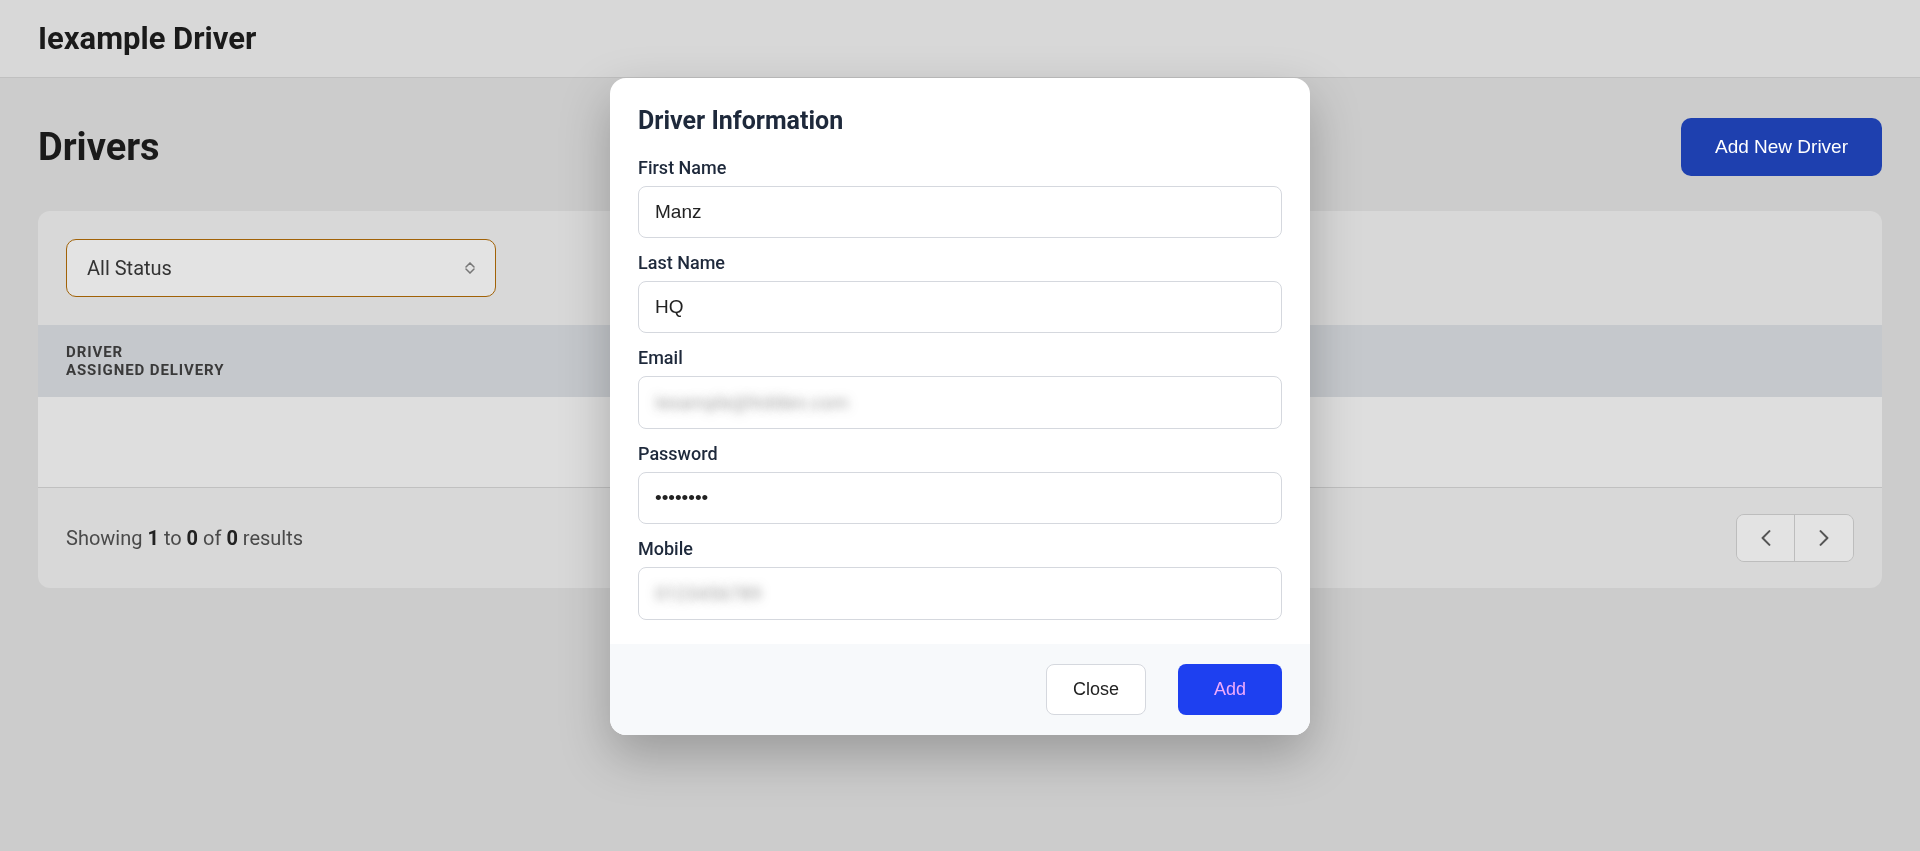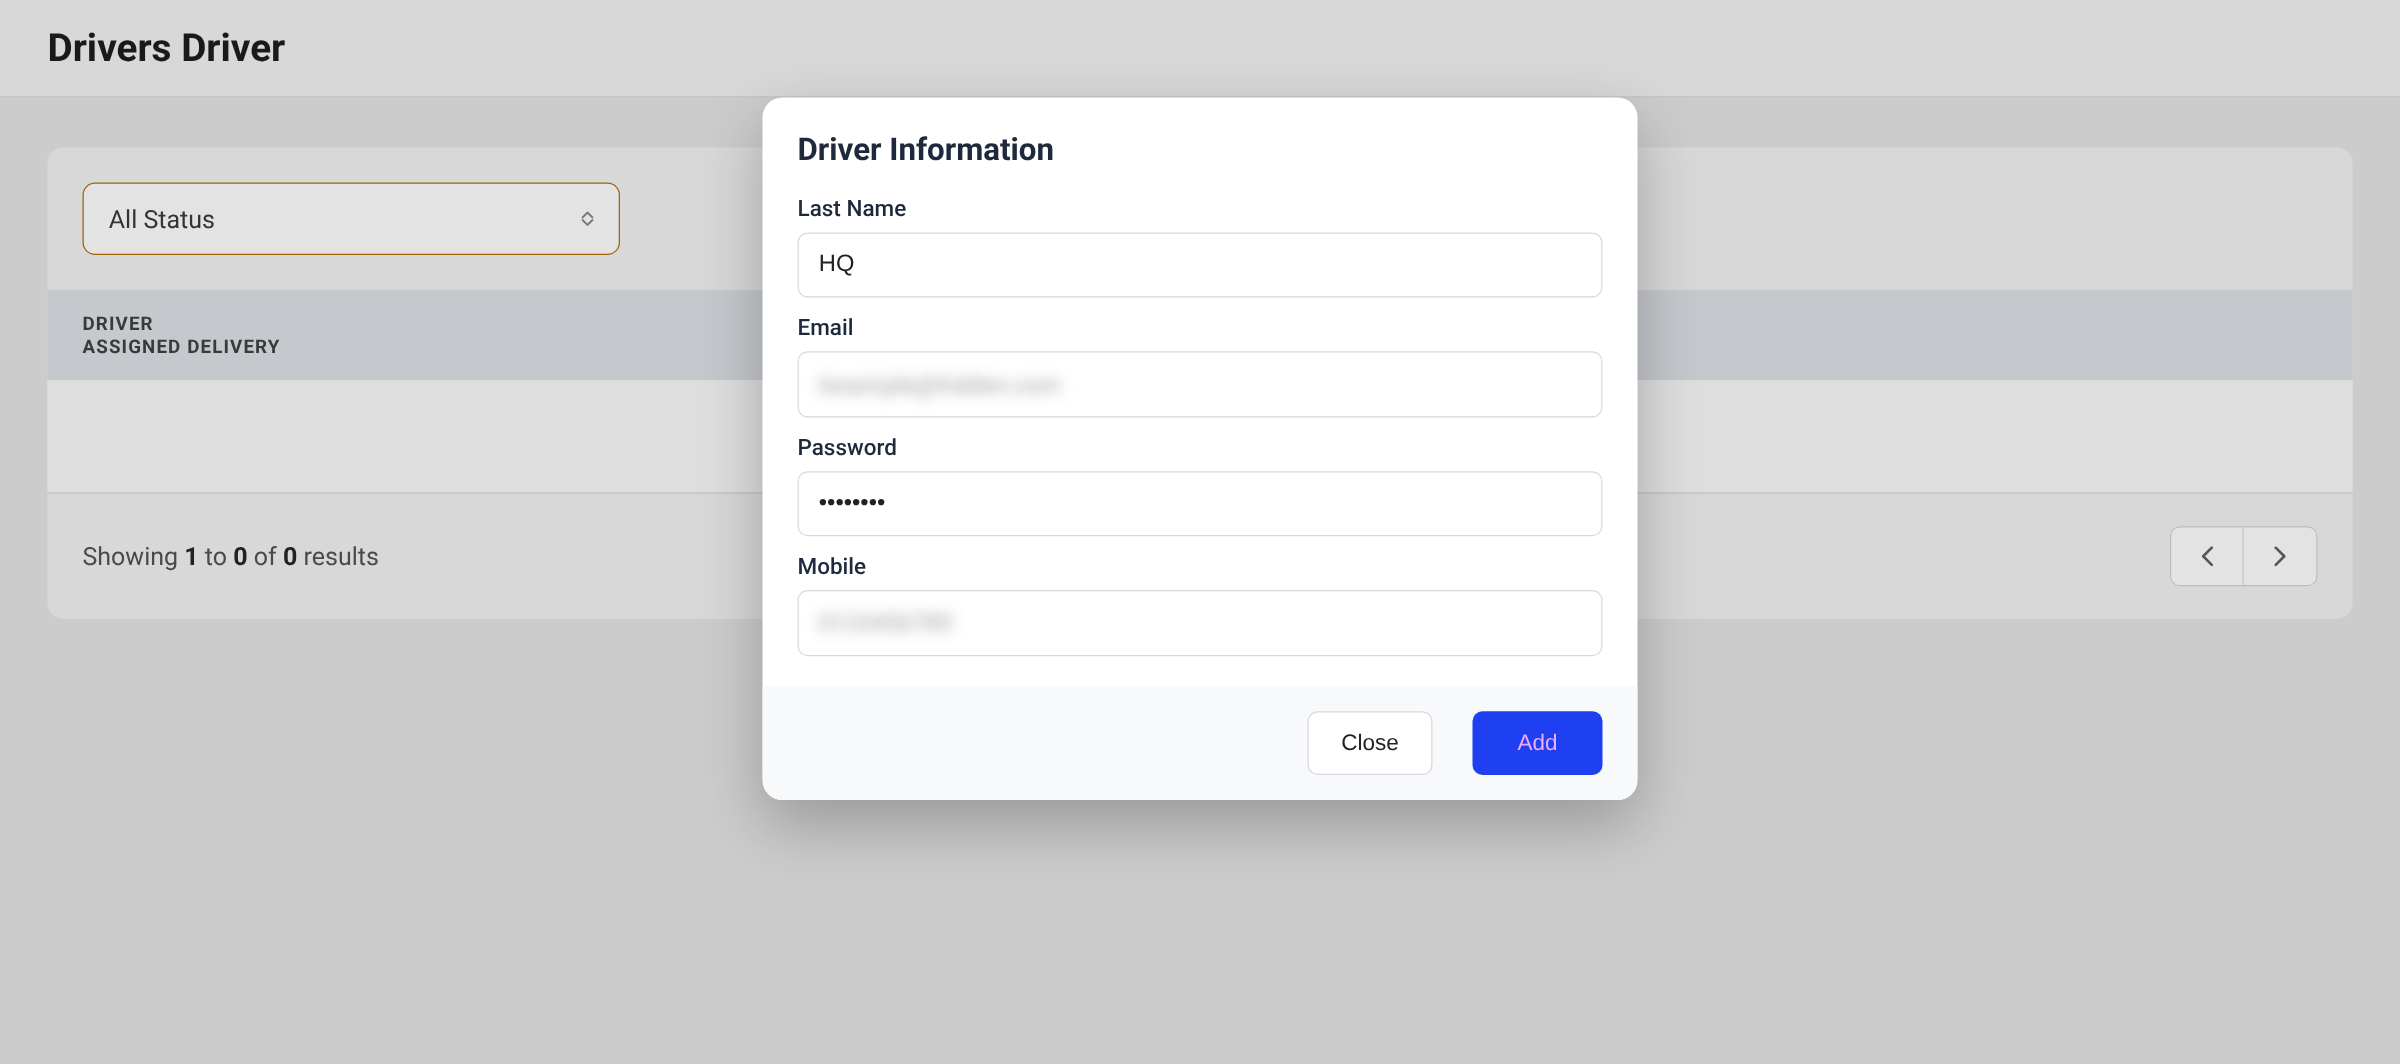--- a/index.html
+++ b/index.html
@@ -209,24 +209,28 @@
     }
     .chevron {
       width: 10px;
       height: 6px;
     }
   </style>
 </head>
 <body>
 
 <div class="header">
-  <h1 class="header-title">Drivers Driver</h1>
+  <h1 class="header-title">Iexample Driver</h1>
 </div>
 
 <div class="content">
+  <div class="page-row">
+    <h2 class="page-title">Drivers</h2>
+    <button class="add-btn">Add New Driver</button>
+  </div>
 
   <div class="card">
     <div class="filter-row">
       <div class="select-wrap">
         <span>All Status</span>
         <span class="select-chevrons">
           <svg class="chevron" viewBox="0 0 10 6">
               <path d="M1 5 L5 1 L9 5" stroke="#777" stroke-width="1.5" fill="none" stroke-linecap="round"></path>
             </svg>
           <svg class="chevron" viewBox="0 0 10 6">
@@ -261,20 +265,24 @@
       </div>
     </div>
   </div>
 </div>
 
 <div class="modal-backdrop">
   <div class="modal">
     <div class="modal-body">
       <h3 class="modal-title">Driver Information</h3>
 
+      <div class="form-group">
+        <label class="form-label">First Name</label>
+        <input type="text" class="form-input" value="Manz" style="">
+      </div>
 
       <div class="form-group">
         <label class="form-label">Last Name</label>
         <input type="text" class="form-input" value="HQ" style="">
       </div>
 
       <div class="form-group">
         <label class="form-label">Email</label>
         <div class="form-input" style="cursor:text;">
           <span class="blurred-text">Iexample@hidden.com</span>

